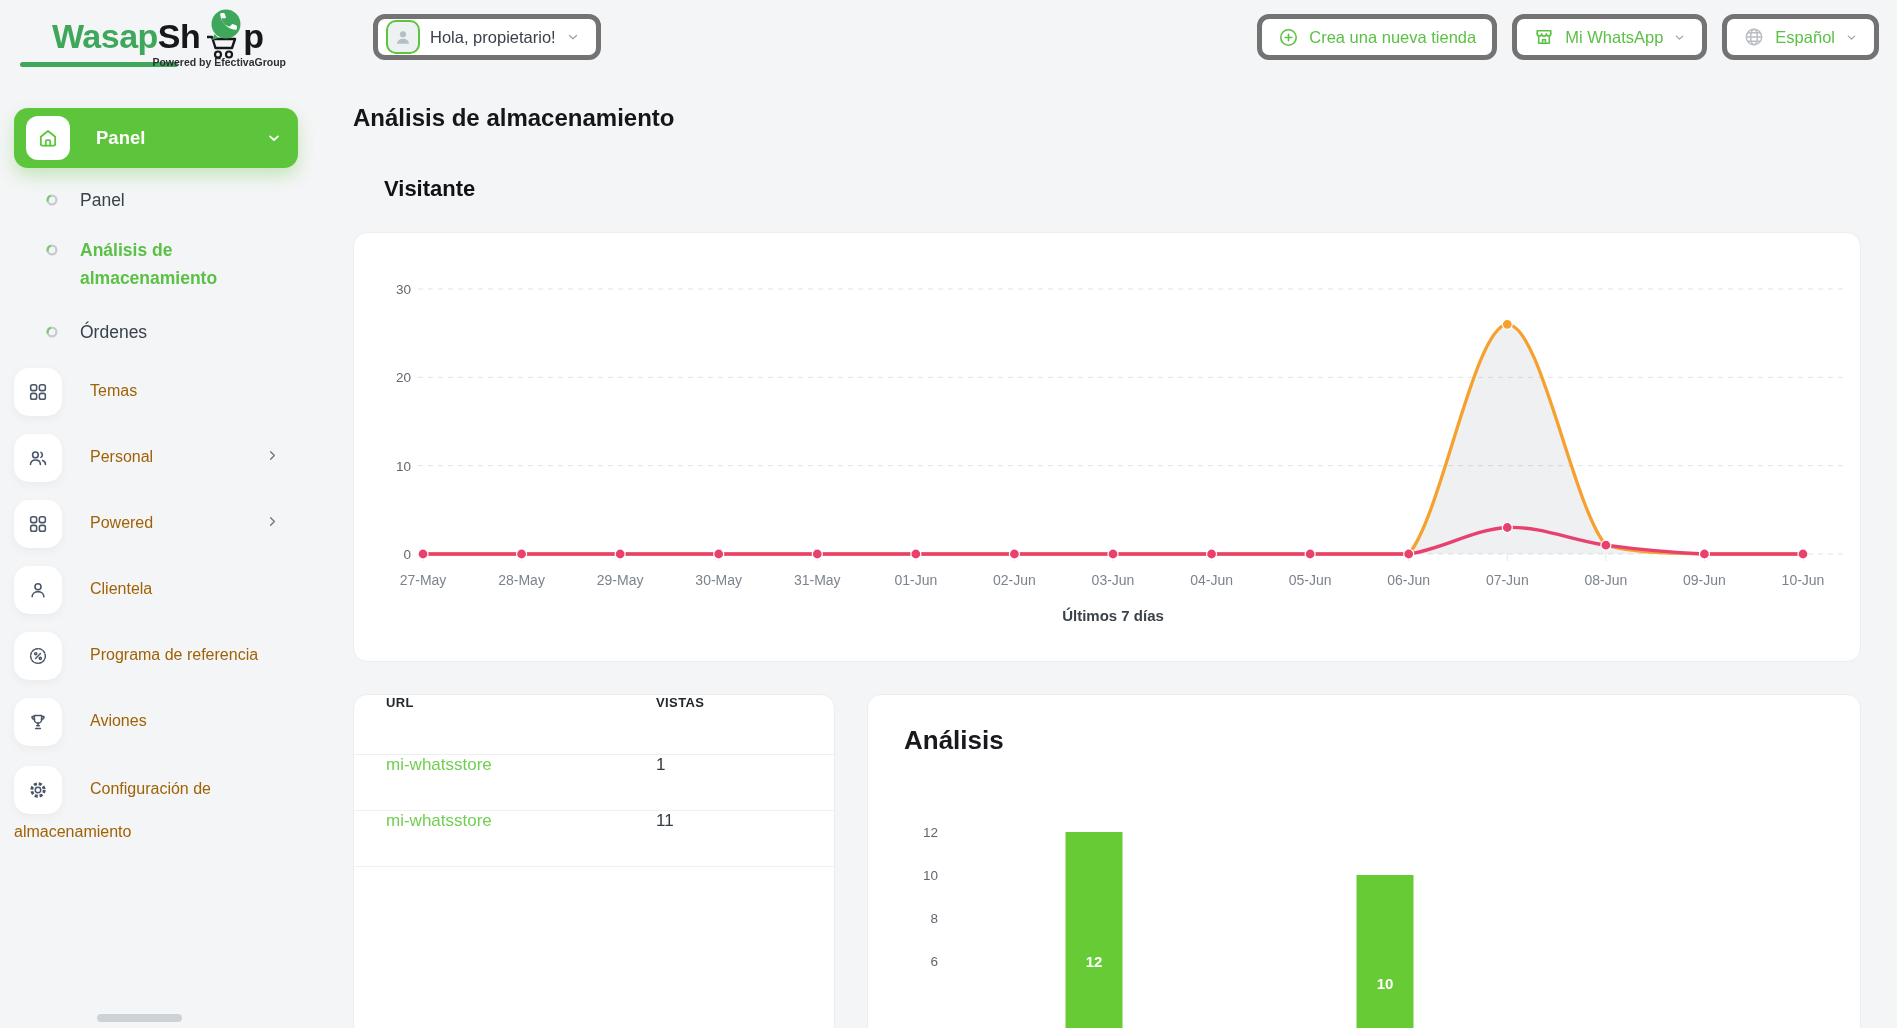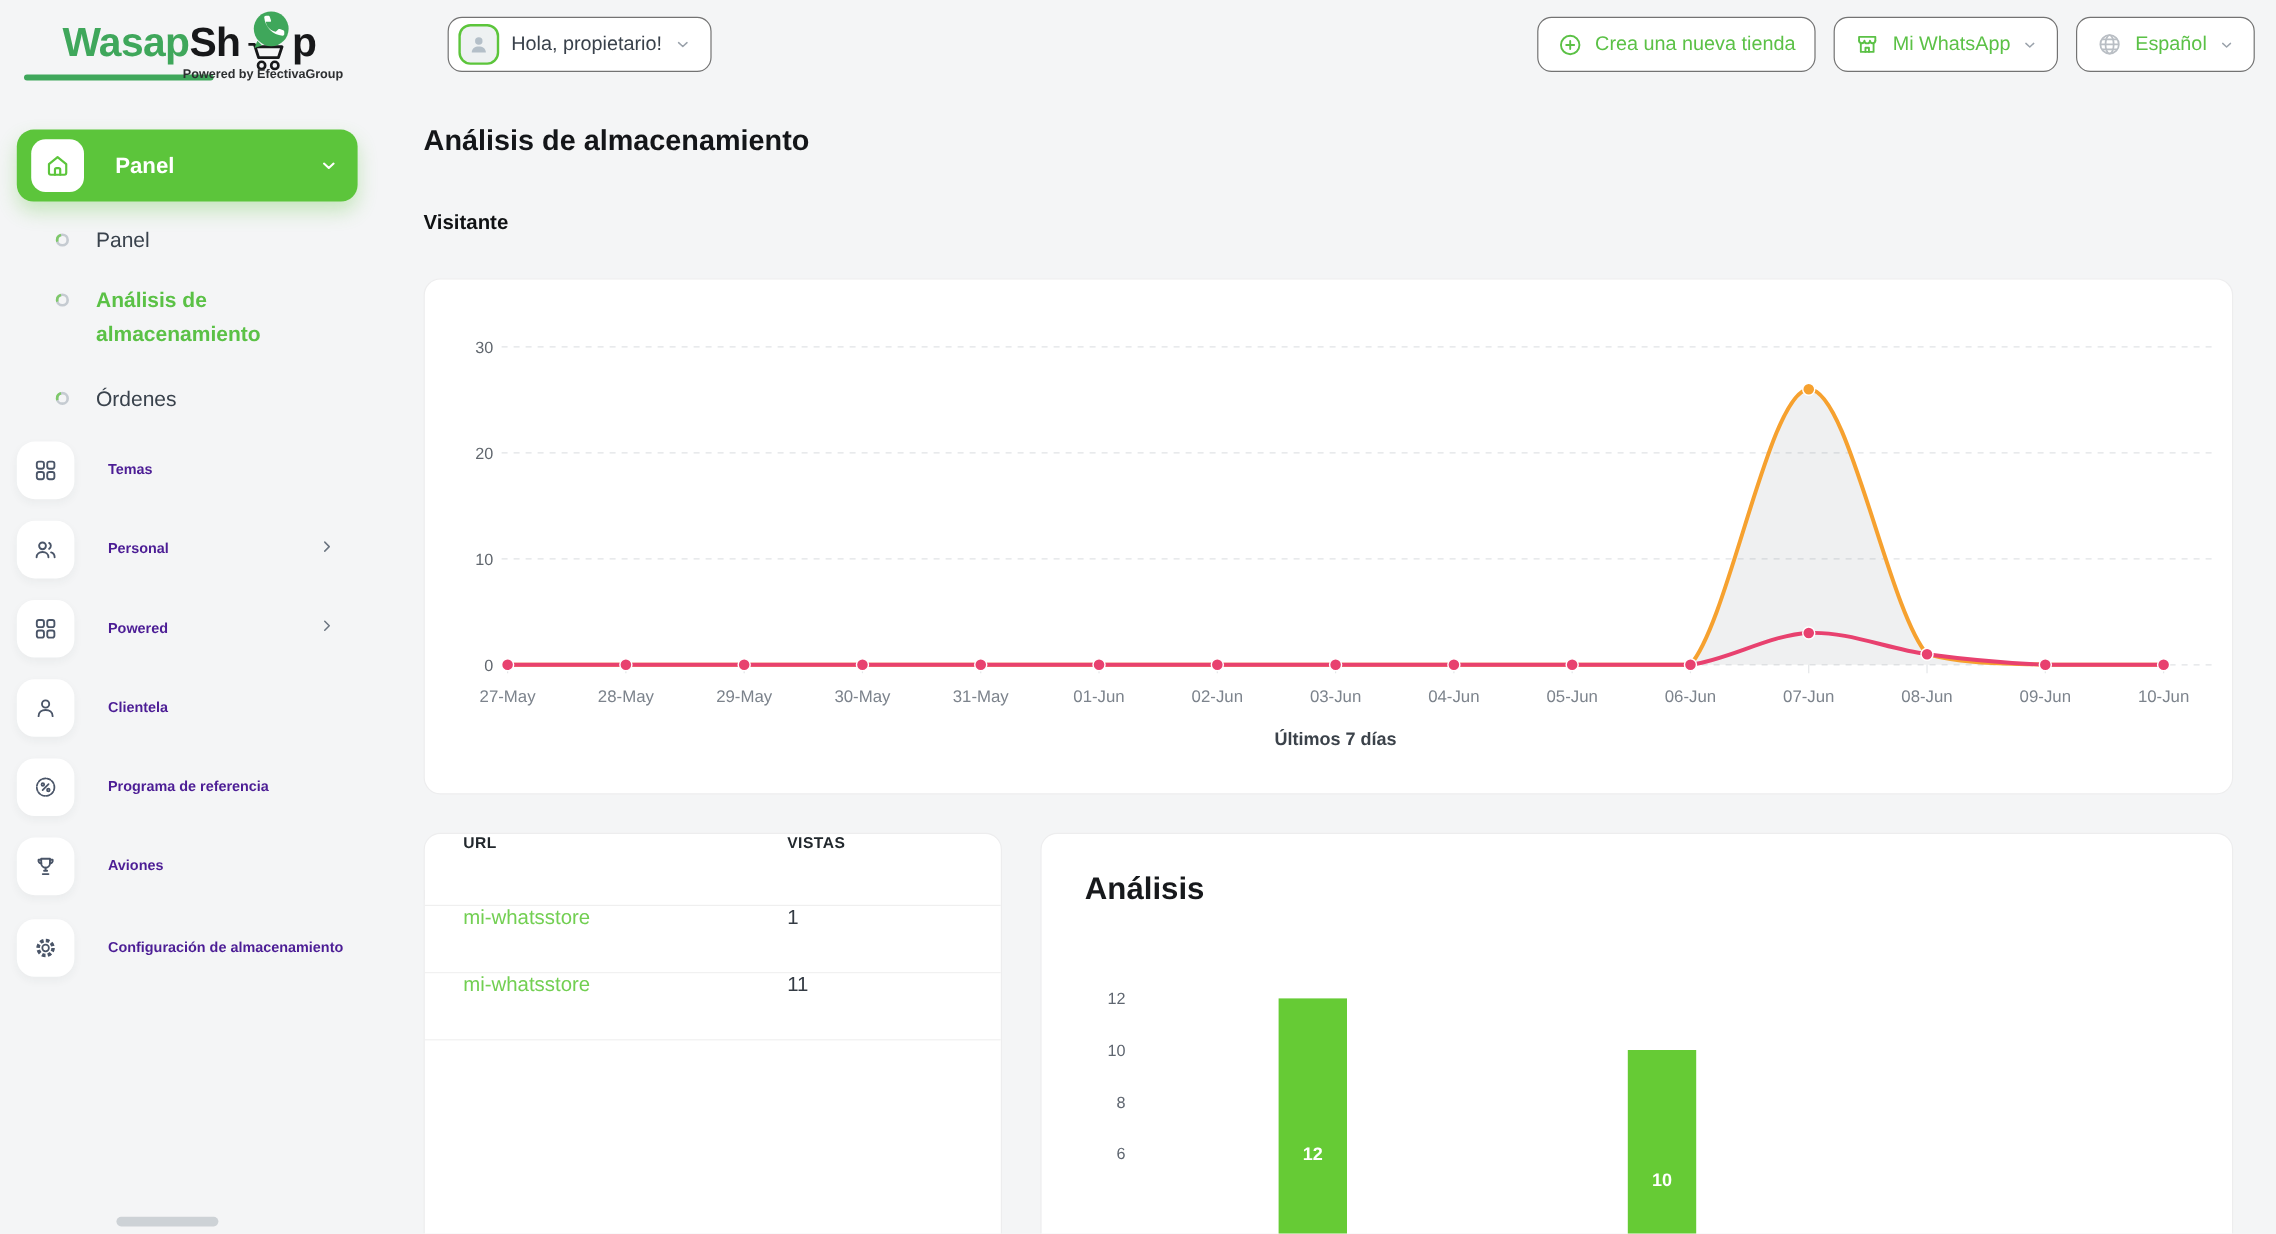--- a/index.html
+++ b/index.html
@@ -16,21 +16,21 @@
   .logo { position:absolute; left:20px; top:8px; width:270px; cursor:pointer; }
   .logo-row { display:flex; align-items:center; }
   .logo-row .w1 { font-size:34px; font-weight:800; color:#3fa75b; letter-spacing:-.5px;margin-left:32px; }
   .logo-row .w2 { font-size:34px; font-weight:800; color:#17181a; letter-spacing:-.5px; }
   .logo-row .w3 { font-size:34px; font-weight:800; color:#17181a; letter-spacing:-.5px; margin-left:-3px; }
   .logo-bar { height:5px; width:158px; background:#3fa75b; border-radius:3px; margin-top:-2px; }
   .logo-tag { position:absolute; right:4px; bottom:-1px; font-size:10.5px; font-weight:700; color:#2d2f31; }
 
   .pill {
     display:flex; align-items:center; gap:10px;
-    background:#fff; border:1px solid #737373; border-radius:12px;
+    background:#fff; border:5px solid #737373; border-radius:12px;
     height:46px; padding:0 16px; font-size:16.5px; cursor:pointer;
     color:#39414b; white-space:nowrap;
   }
   #greeting-pill { position:absolute; left:373px; top:14px; padding-left:8px; }
   .avatar-box { width:34px; height:34px; border-radius:10px; background:#eef1f2; border:2px solid #5cc53b; display:flex; align-items:center; justify-content:center; }
   #header-actions { position:absolute; right:18px; top:14px; display:flex; gap:15px; }
   .green-text { color:#5bc146; }
 
   
   #sidebar { position:absolute; left:0; top:96px; width:312px; padding:12px 14px 0 14px; }
@@ -38,34 +38,34 @@
     display:flex; align-items:center; height:60px; border-radius:14px;
     background:#5cc53b; padding:0 16px 0 12px; cursor:pointer;
     box-shadow:0 8px 16px rgba(92,197,59,.30);
   }
   .nav-active .icon-box { width:44px; height:44px; border-radius:12px; background:#fff; display:flex; align-items:center; justify-content:center; flex:none; }
   .nav-active .lbl { flex:1; margin-left:26px; color:#fff; font-weight:700; font-size:18.5px; }
   .nav-sub { display:flex; align-items:flex-start; gap:22px; padding-left:32px; cursor:pointer; font-size:17.5px; color:#39424c; line-height:28px; }
   .nav-sub .bullet { margin-top:8px; flex:none; }
   .nav-sub.active { color:#5bc146; font-weight:700; }
   .nav-sub .w { max-width:165px; }
-  .nav-item { display:block; cursor:pointer; font-size:12px; color:#4c1d95; font-weight:700; line-height:36px; position:relative; }
+  .nav-item { display:block; cursor:pointer; font-size:16px; color:#a16207; font-weight:400; line-height:36px; position:relative; }
   .nav-item .icon-box {
     display:inline-flex; width:48px; height:48px; border-radius:15px; background:#fff;
     align-items:center; justify-content:center; vertical-align:middle; margin-right:28px;
     box-shadow:0 3px 8px rgba(40,50,60,.05);
   }
   .nav-item .chev { position:absolute; right:18px; top:14px; }
   .mt18{margin-top:18px}.mt20{margin-top:20px}.mt22{margin-top:22px}.mt26{margin-top:26px}
   #sidebar-scroll-thumb { position:absolute; left:97px; top:1014px; width:85px; height:8px; border-radius:4px; background:#cdd2d6; cursor:pointer; }
 
   
   #main { position:absolute; left:353px; top:0; width:1508px; height:1028px; }
   #page-title { position:absolute; left:0; top:104px; font-size:24px; font-weight:600; color:#141619; }
-  .section-title { position:absolute; font-size:17px; font-weight:700; color:#101214; }
+  .section-title { position:absolute; font-size:22px; font-weight:700; color:#101214;margin-left:31px; }
   #visitor-title { left:0; top:176px; }
   #top-url-title { left:0; top:738px; }
   #platform-title { left:514px; top:738px; }
 
   .card { position:absolute; background:#fff; border:1px solid #ededee; border-radius:14px; }
   #visitor-card { left:0; top:232px; width:1508px; height:430px; }
   #top-url-card { left:0; top:694px; width:482px; height:380px; }
   #platform-card { left:514px; top:694px; width:994px; height:500px; }
 
   

